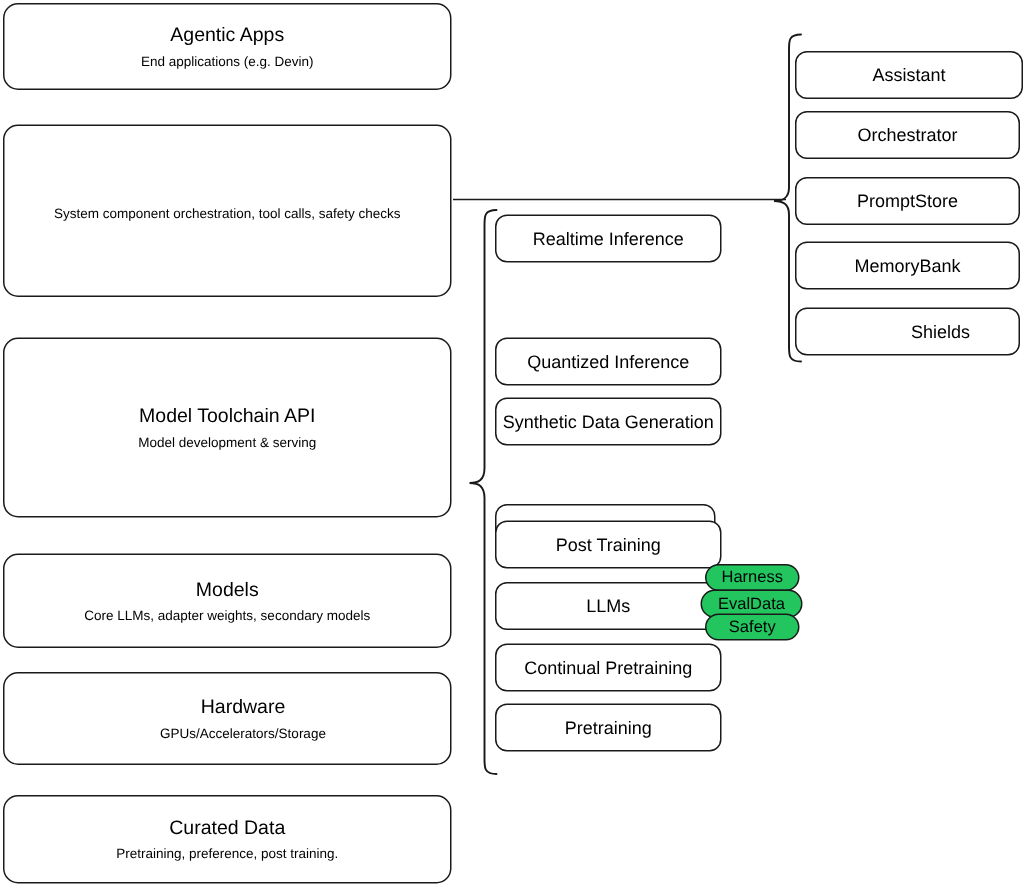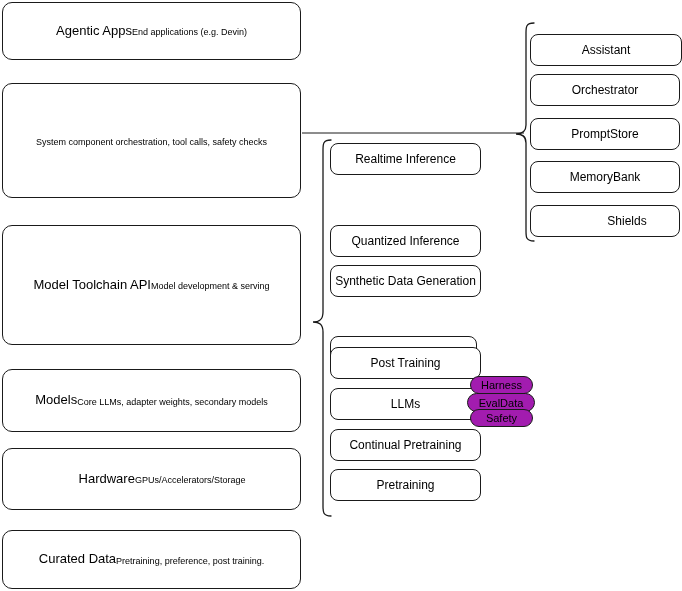--- a/index.html
+++ b/index.html
@@ -19,20 +19,21 @@
     overflow: hidden;
     background: #ffffff;
   }
   .node {
     position: absolute;
     box-sizing: border-box;
     border: 1px solid #1a1a1a;
     border-radius: 10px;
     background: #ffffff;
     display: flex;
+    flex-direction: column;
     align-items: center;
     justify-content: center;
     text-align: center;
     line-height: 1.25;
   }
   .layer .title {
     font-size: 13px;
     color: #000;
   }
   .layer .subtitle {
@@ -42,21 +43,21 @@
   }
   .pillbox {
     font-size: 12px;
     border-radius: 8px;
   }
   .smallpill {
     position: absolute;
     box-sizing: border-box;
     border: 1px solid #1a1a1a;
     border-radius: 12px;
-    background: #a21caf;
+    background: #22c55e;
     display: flex;
     align-items: center;
     justify-content: center;
     font-size: 11px;
     z-index: 5;
   }
   .brace {
     position: absolute;
     pointer-events: none;
   }

